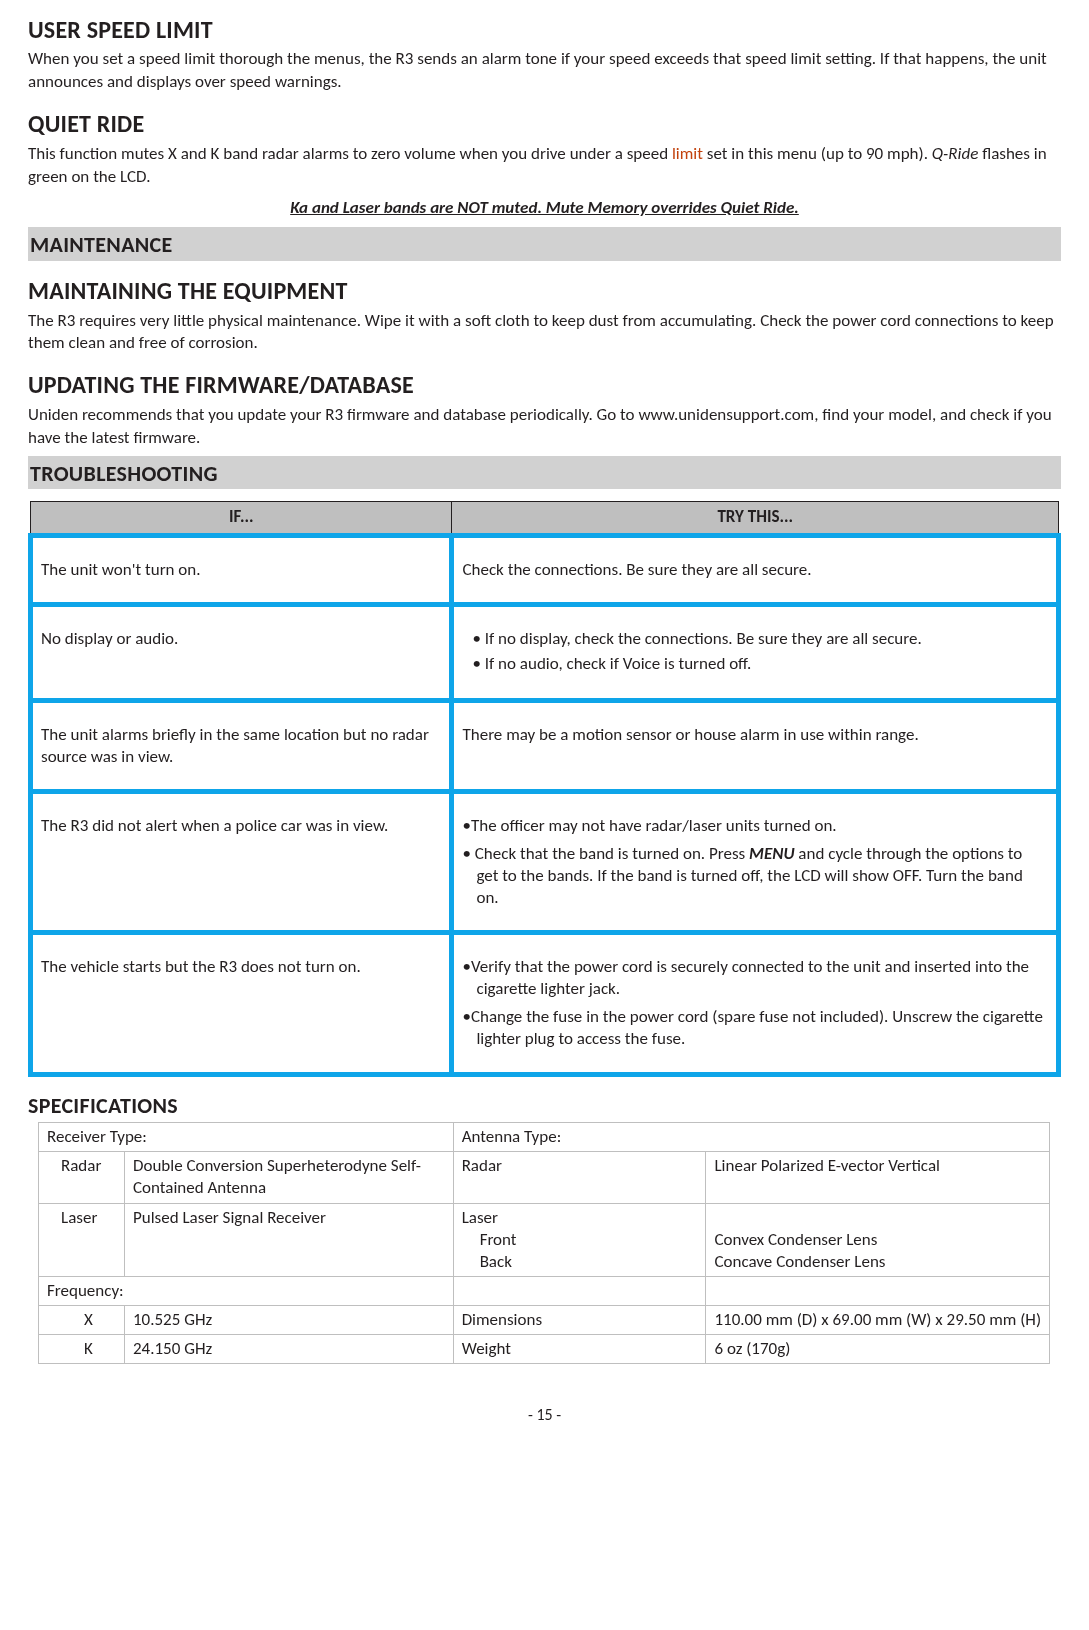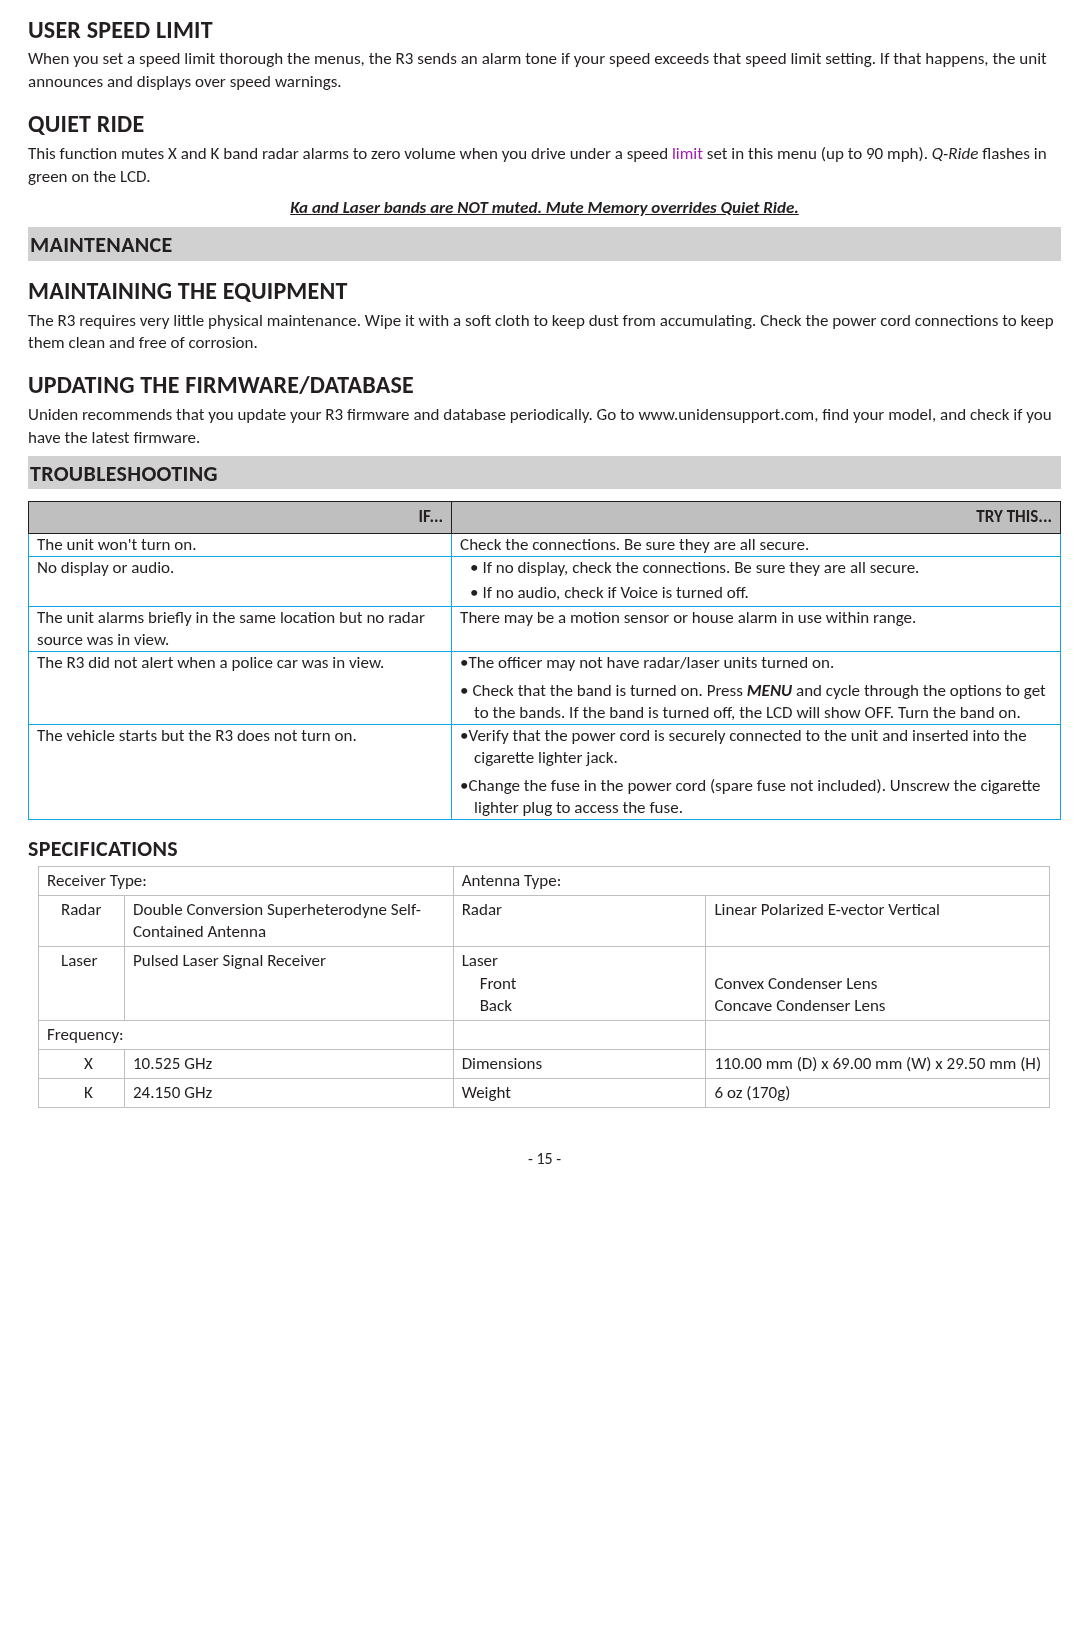--- a/index.html
+++ b/index.html
@@ -29,39 +29,39 @@
     margin-bottom: 6px;
   }
   p { margin: 0 0 6px 0; }
   .note-center {
     text-align: center;
     font-weight: 700;
     font-style: italic;
     margin: 8px 0 8px 0;
     text-decoration: underline;
   }
-  .red { color: #a21caf; }
+  .red { color: #c2410c; }
   .italic { font-style: italic; }
 
   table.trouble {
     border-collapse: collapse;
     width: 100%;
     margin-top: 12px;
     font-size: 17px;
   }
   table.trouble th {
     background: #bfbfbf;
-    text-align: right;
+    text-align: center;
     font-weight: 700;
     border: 1px solid #231f20;
     padding: 4px 8px;
   }
   table.trouble td {
-    border: 1px solid #0ea5e9;
-    padding: 0 8px;
+    border: 5px solid #0ea5e9;
+    padding: 21px 8px;
     vertical-align: top;
     line-height: 1.3;
   }
   table.trouble td ul {
     margin: 0; padding: 0; list-style: none;
   }
   table.trouble td ul.dot li::before {
     content: "\2022  ";
   }
   table.trouble td ul.bullet li {

